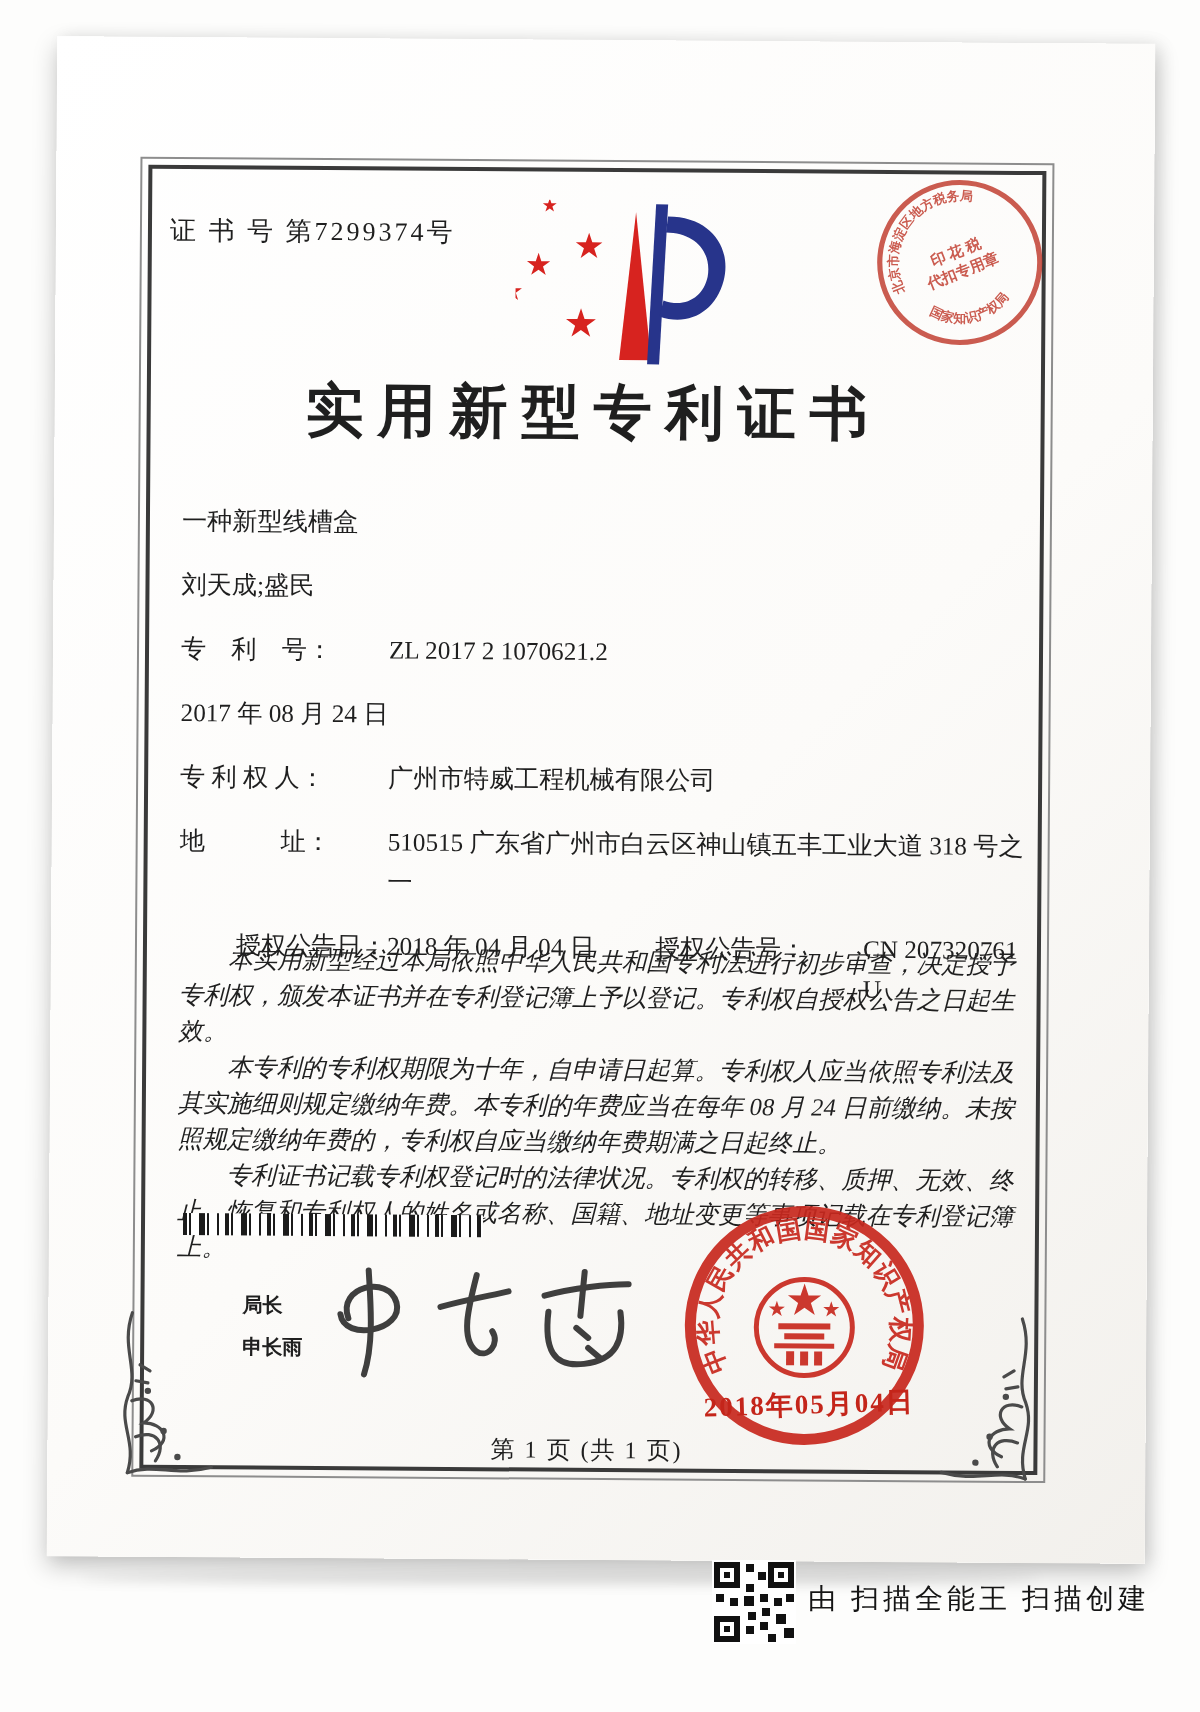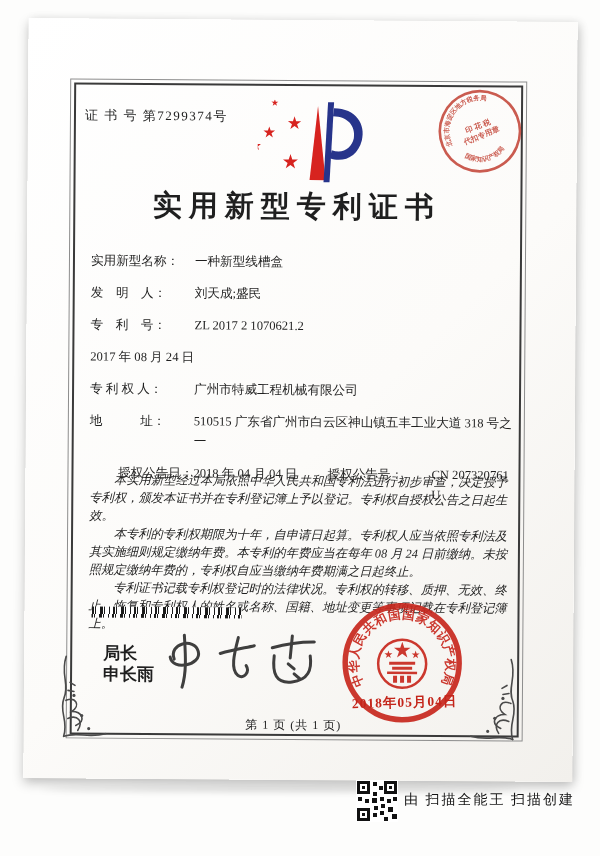--- a/index.html
+++ b/index.html
@@ -21,21 +21,21 @@
   .frow .val{flex:1;white-space:pre-line;}
   .grow{display:flex;line-height:20px;}
   .grow .lab{width:104px;flex:none;text-align:right;}
   .grow .val1{width:134px;flex:none;}
   .grow .lab2{width:104px;flex:none;font-family:Liberation Serif, serif;}
   .paras{left:64px;top:452px;width:428px;font-size:12.3px;line-height:18px;font-style:italic;}
   .paras p{margin:0;text-indent:2em;}
   .barcode{left:67px;top:588px;width:150px;height:11px;
     background:repeating-linear-gradient(90deg,#1b1b1b 0 2px,#fff 2px 3px,#1b1b1b 3px 4px,#fff 4px 8px,
       #1b1b1b 8px 11px,#fff 11px 12px,#1b1b1b 12px 13px,#fff 13px 17px,#1b1b1b 17px 18px,#fff 18px 21px);}
-  .sig-block{left:79px;top:624px;font-size:17px;font-weight:bold;line-height:21px;}
+  .sig-block{left:97px;top:624px;font-size:10px;font-weight:bold;line-height:21px;}
   .sig-svg{left:130px;top:612px;width:180px;height:62px;}
   .seal{left:313px;top:577px;width:130px;height:130px;opacity:.92;}
   .seal-date{left:328px;top:673px;font-size:13.5px;font-weight:bold;color:#c4251a;
     letter-spacing:1px;transform:rotate(-2deg);}
   .page-no{left:42px;top:697px;width:455px;text-align:center;font-size:12px;letter-spacing:1px;}
   .flourish{width:52px;height:86px;}
   .fl-left{left:32px;top:636px;}
   .fl-right{left:445px;top:636px;transform:scaleX(-1);}
   .qr{position:absolute;left:356px;top:780px;width:42px;height:42px;}
   .scan-note{position:absolute;left:404px;top:791px;font-size:14px;letter-spacing:2px;color:#151515;
@@ -108,25 +108,23 @@
       <textPath href="#stBot" startOffset="4">国家知识产权局</textPath>
     </text>
     <text x="48" y="45" font-size="7.5" fill="#c0392b" font-weight="bold" text-anchor="middle">印 花 税</text>
     <text x="48" y="55" font-size="7.5" fill="#c0392b" font-weight="bold" text-anchor="middle">代扣专用章</text>
   </svg>
 
   <div class="abs title">实用新型专利证书</div>
 
   <div class="abs fields">
     <div class="frow">
-      <span class="lab">实用新型名称：</span>
       <span class="val">一种新型线槽盒</span>
     </div>
     <div class="frow">
-      <span class="lab">发　明　人：</span>
       <span class="val">刘天成;盛民</span>
     </div>
     <div class="frow">
       <span class="lab">专　利　号：</span>
       <span class="val">ZL 2017 2 1070621.2</span>
     </div>
     <div class="frow">
       <span class="val">2017 年 08 月 24 日</span>
     </div>
     <div class="frow">

